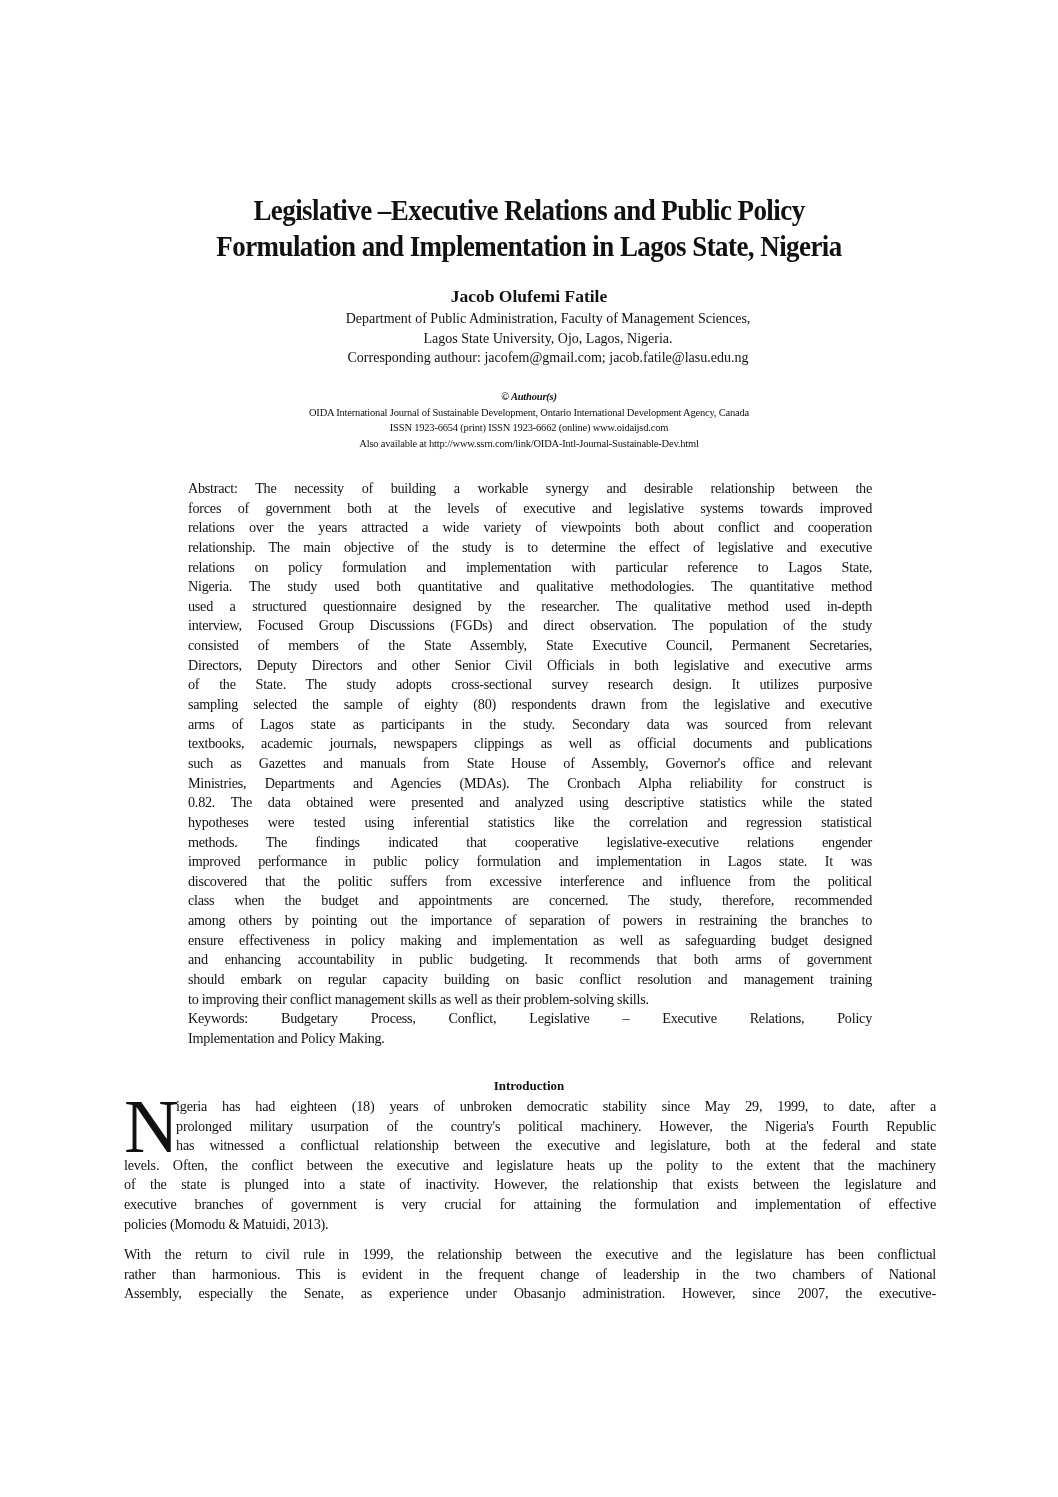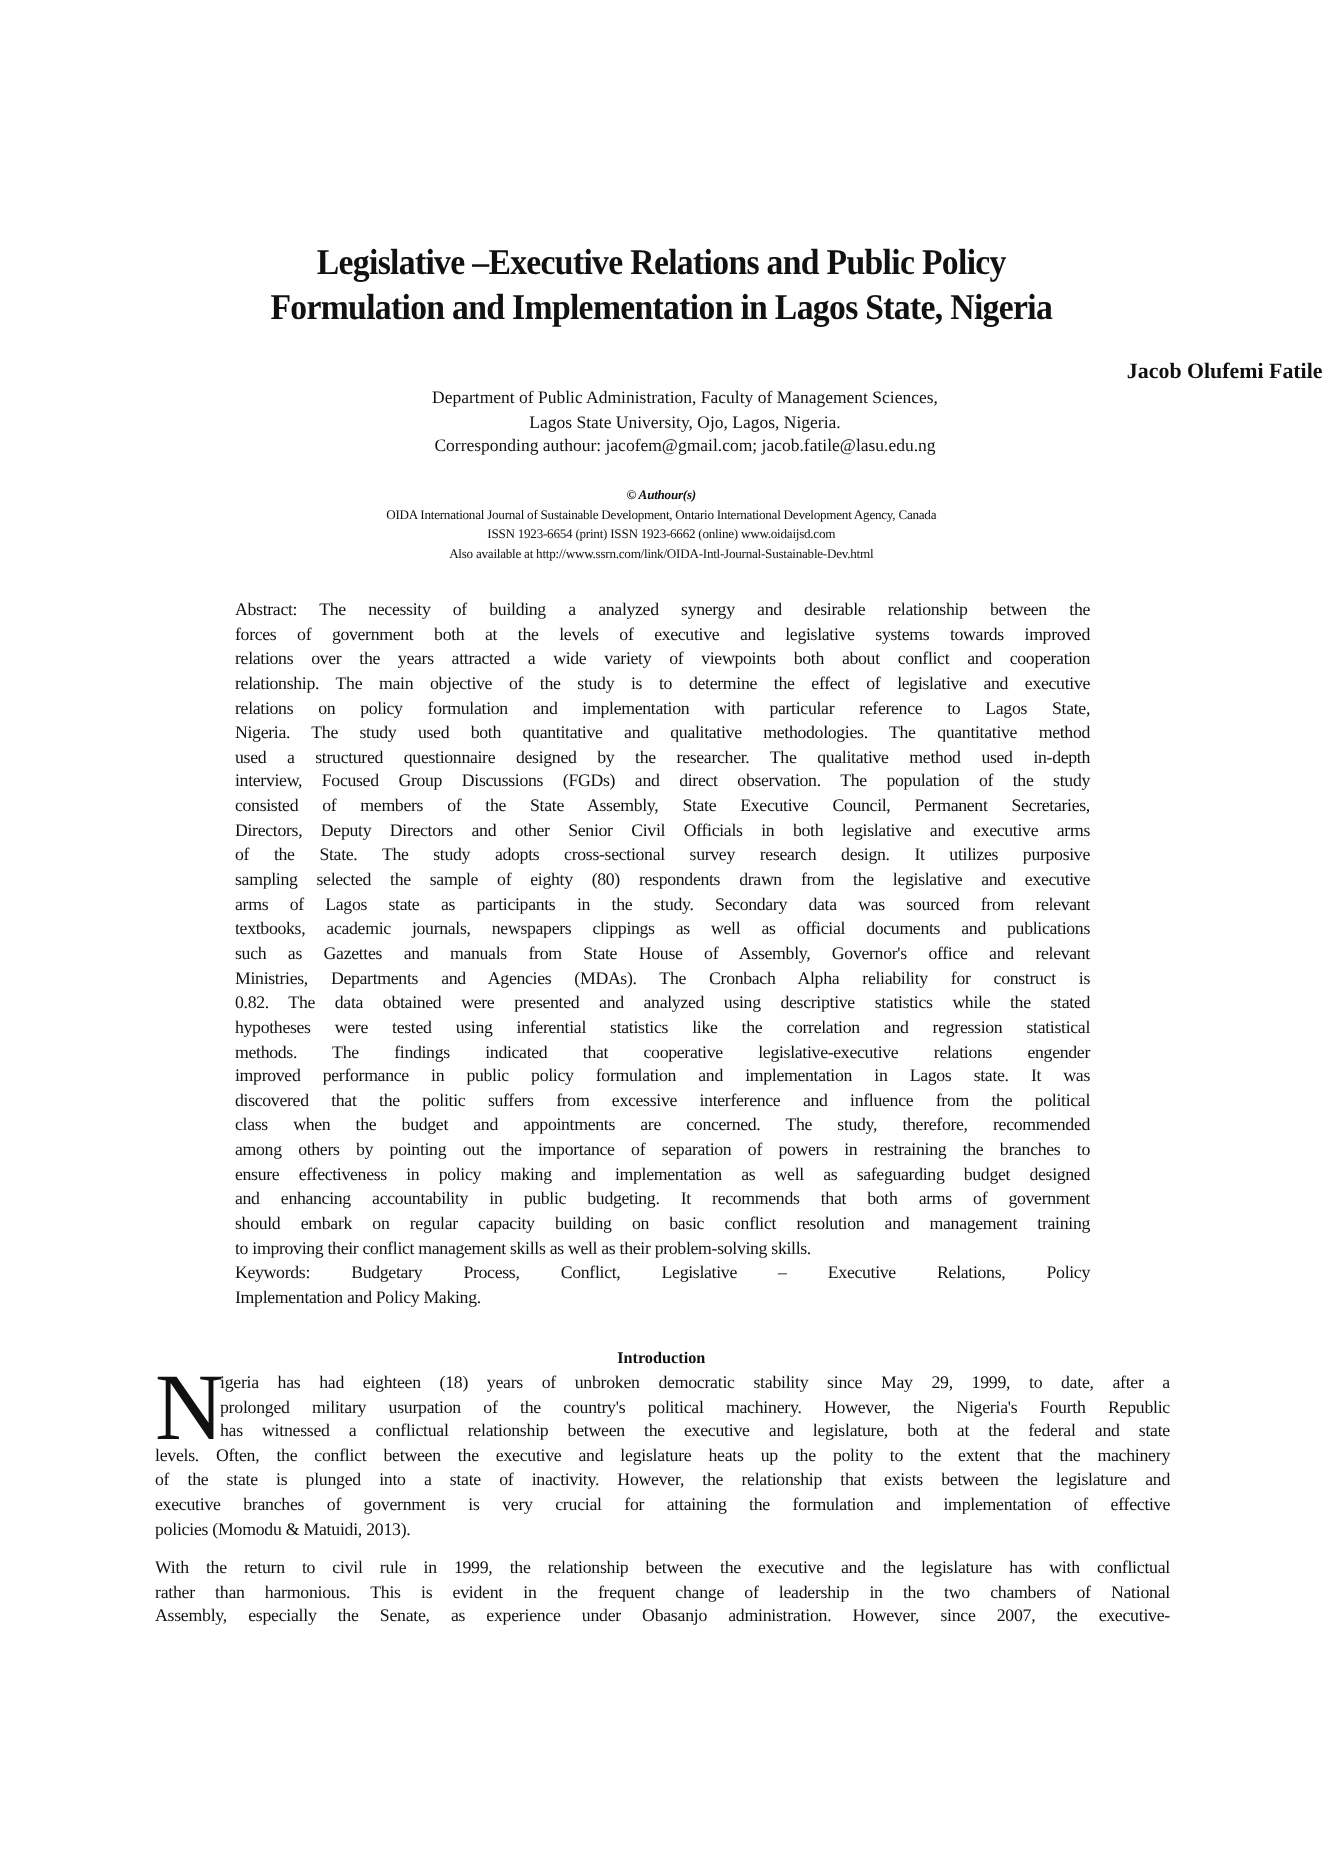--- a/index.html
+++ b/index.html
@@ -5,21 +5,21 @@
   html, body { margin: 0; padding: 0; background: #ffffff; }
   body { width: 1058px; height: 1497px; position: relative; overflow: hidden;
          font-family: "Liberation Serif", "DejaVu Serif", serif; color: #111; }
   .page { position: absolute; left: 0; top: 0; width: 1058px; height: 1497px; }
 
   .title { position: absolute; left: 100px; width: 858px; top: 192px; text-align: center;
            font-weight: bold; font-size: 29px; line-height: 36px; letter-spacing: -0.6px;
            transform: scaleX(0.93); transform-origin: center top; }
   .title div { white-space: nowrap; }
 
-  .author { position: absolute; left: 0; width: 1058px; top: 285px; text-align: right;
+  .author { position: absolute; left: 0; width: 1058px; top: 285px; text-align: center;
             font-weight: bold; font-size: 17.5px; line-height: 22px; }
   .affil { position: absolute; left: 0; width: 1058px; top: 309px; text-align: center;
            font-size: 14px; line-height: 19.5px; margin-left: 19px; }
   .affil div { white-space: nowrap; }
 
   .journal { position: absolute; left: 0; width: 1058px; top: 389px; text-align: center;
              font-size: 10.5px; line-height: 15.5px; letter-spacing: -0.2px; }
   .journal .copy { font-style: italic; font-weight: bold; }
   .journal div { white-space: nowrap; }
 
@@ -63,21 +63,21 @@
   </div>
 
   <div class="journal">
     <div class="copy">© Authour(s)</div>
     <div>OIDA International Journal of Sustainable Development, Ontario International Development Agency, Canada</div>
     <div>ISSN 1923-6654 (print) ISSN 1923-6662 (online) www.oidaijsd.com</div>
     <div>Also available at http://www.ssrn.com/link/OIDA-Intl-Journal-Sustainable-Dev.html</div>
   </div>
 
   <div class="abstract">
-    <span class="line"><span class="lbl">Abstract:</span><span> The necessity of building a analyzed synergy and desirable relationship between the</span></span>
+    <span class="line"><span class="lbl">Abstract:</span><span> The necessity of building a workable synergy and desirable relationship between the</span></span>
     <span class="line">forces of government both at the levels of executive and legislative systems towards improved</span>
     <span class="line">relations over the years attracted a wide variety of viewpoints both about conflict and cooperation</span>
     <span class="line">relationship. The main objective of the study is to determine the effect of legislative and executive</span>
     <span class="line">relations on policy formulation and implementation with particular reference to Lagos State,</span>
     <span class="line">Nigeria. The study used both quantitative and qualitative methodologies. The quantitative method</span>
     <span class="line">used a structured questionnaire designed by the researcher. The qualitative method used in-depth</span>
     <span class="line">interview, Focused Group Discussions (FGDs) and direct observation. The population of the study</span>
     <span class="line">consisted of members of the State Assembly, State Executive Council, Permanent Secretaries,</span>
     <span class="line">Directors, Deputy Directors and other Senior Civil Officials in both legislative and executive arms</span>
     <span class="line">of the State. The study adopts cross-sectional survey research design. It utilizes purposive</span>
@@ -121,18 +121,18 @@
     <span class="line indent" style="text-align:justify;text-align-last:justify;">igeria has had eighteen (18) years of unbroken democratic stability since May 29, 1999, to date, after a</span>
     <span class="line indent" style="text-align:justify;text-align-last:justify;">prolonged military usurpation of the country's political machinery. However, the Nigeria's Fourth Republic</span>
     <span class="line indent" style="text-align:justify;text-align-last:justify;">has witnessed a conflictual relationship between the executive and legislature, both at the federal and state</span>
     <span class="line" style="text-align:justify;text-align-last:justify;">levels. Often, the conflict between the executive and legislature heats up the polity to the extent that the machinery</span>
     <span class="line" style="text-align:justify;text-align-last:justify;">of the state is plunged into a state of inactivity. However, the relationship that exists between the legislature and</span>
     <span class="line" style="text-align:justify;text-align-last:justify;">executive branches of government is very crucial for attaining the formulation and implementation of effective</span>
     <span class="line">policies (Momodu &amp; Matuidi, 2013).</span>
   </div>
 
   <div class="body-text p2">
-    <span class="line" style="text-align:justify;text-align-last:justify;">With the return to civil rule in 1999, the relationship between the executive and the legislature has with conflictual</span>
+    <span class="line" style="text-align:justify;text-align-last:justify;">With the return to civil rule in 1999, the relationship between the executive and the legislature has been conflictual</span>
     <span class="line" style="text-align:justify;text-align-last:justify;">rather than harmonious. This is evident in the frequent change of leadership in the two chambers of National</span>
     <span class="line" style="text-align:justify;text-align-last:justify;">Assembly, especially the Senate, as experience under Obasanjo administration. However, since 2007, the executive-</span>
   </div>
 
 </div>
 
 </body></html>

